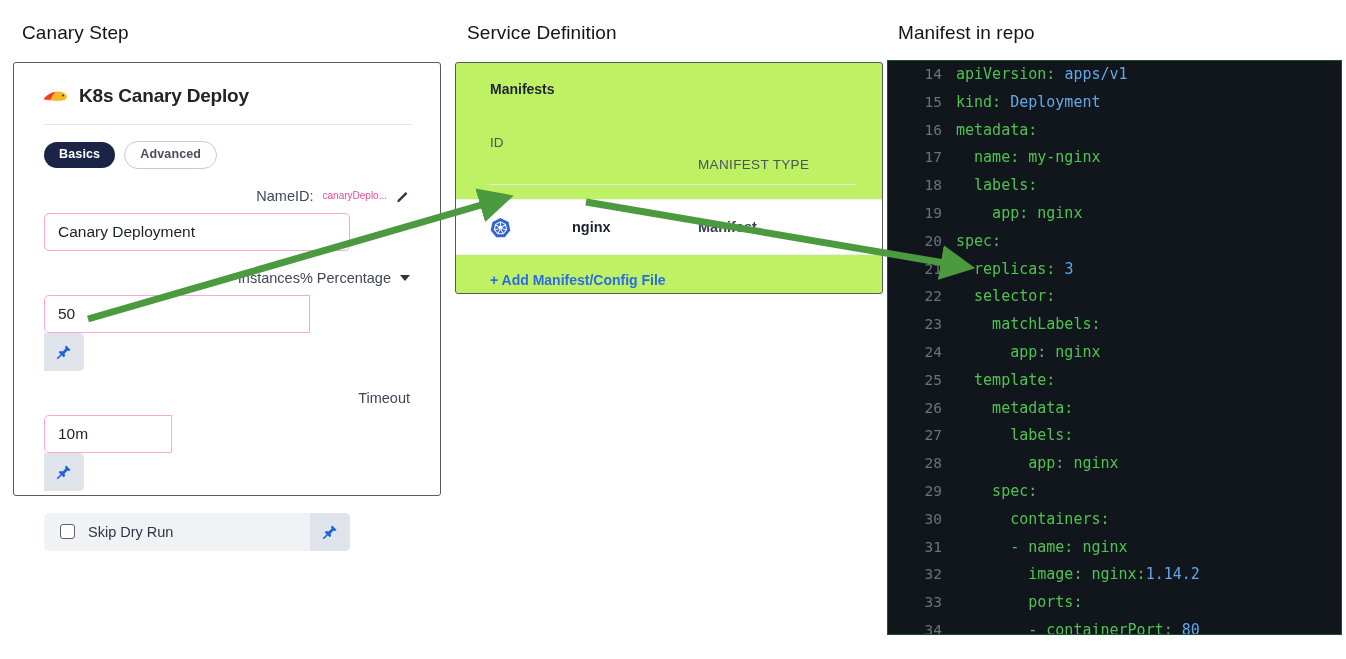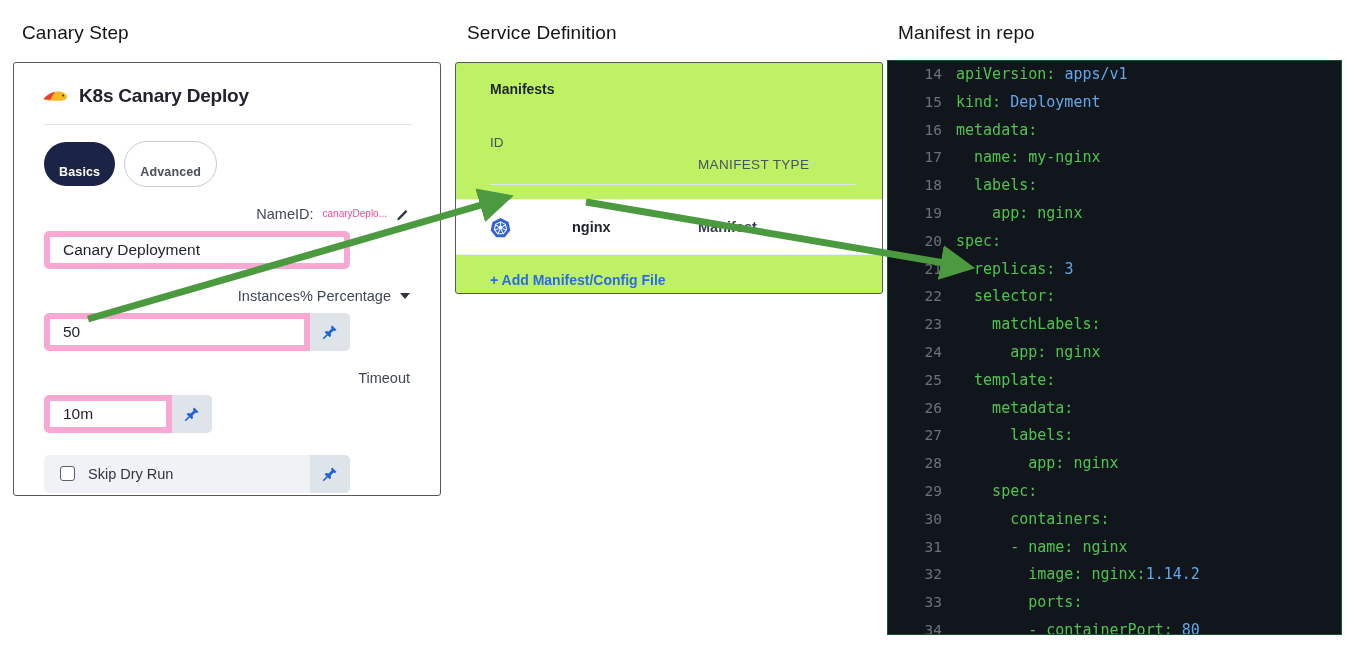--- a/index.html
+++ b/index.html
@@ -52,45 +52,45 @@
   .rule {
     height: 1px; background: #e3e5ea;
     margin: 17px 28px 0 30px;
   }
 
   .body { padding: 16px 30px 0 30px; }
 
   .tabrow { display: flex; gap: 9px; align-items: center; }
   .pill {
     font-size: 12.5px; font-weight: 600; letter-spacing: .15px;
-    border-radius: 999px; padding: 24px 15px 7px; line-height: 1;
+    border-radius: 999px; padding: 6px 15px 7px; line-height: 1;
   }
   .pill.active { background: #1b2447; color: #ffffff; }
   .pill.idle   { background: #ffffff; color: #4a4f5e; border: 1px solid #c6cad4; }
 
   .lblrow {
     display: flex; align-items: center; justify-content: flex-end;
     margin-top: 19px;
   }
   .fieldlabel { font-size: 14.5px; color: #3f4757; font-weight: 400; }
   .idblock { display: flex; align-items: center; gap: 9px; }
   .idtext { font-size: 14.5px; color: #3f4757; }
   .idval  { font-size: 10px; color: #ec4899; }
   .pencil { width: 14px; height: 14px; display:block; }
 
   .inputbox {
     margin-top: 9px;
-    height: 38px; border: 6px solid #f9a8d4; border-radius: 5px;
+    height: 38px; border: 1px solid #f9a8d4; border-radius: 5px;
     background: #ffffff;
     display: flex; align-items: center;
     font-size: 15.5px; color: #1d2028;
     padding: 0 13px;
     width: 100%;
   }
-  .input-wrap { display: flex; margin-top: 9px; }
+  .input-wrap { display: flex; margin-top: 9px; flex-direction: column; }
   .input-wrap .inputbox { margin-top: 0; border-radius: 5px 0 0 5px; }
   .pinbtn {
     width: 40px; height: 38px; flex: none;
     background: #dfe3ea; border-radius: 0 5px 5px 0;
     display: flex; align-items: center; justify-content: center;
   }
   .pin-icon { width: 16px; height: 16px; display: block; }
 
   .w-full  { width: 306px; }
   .w-inst  { width: 266px; }

